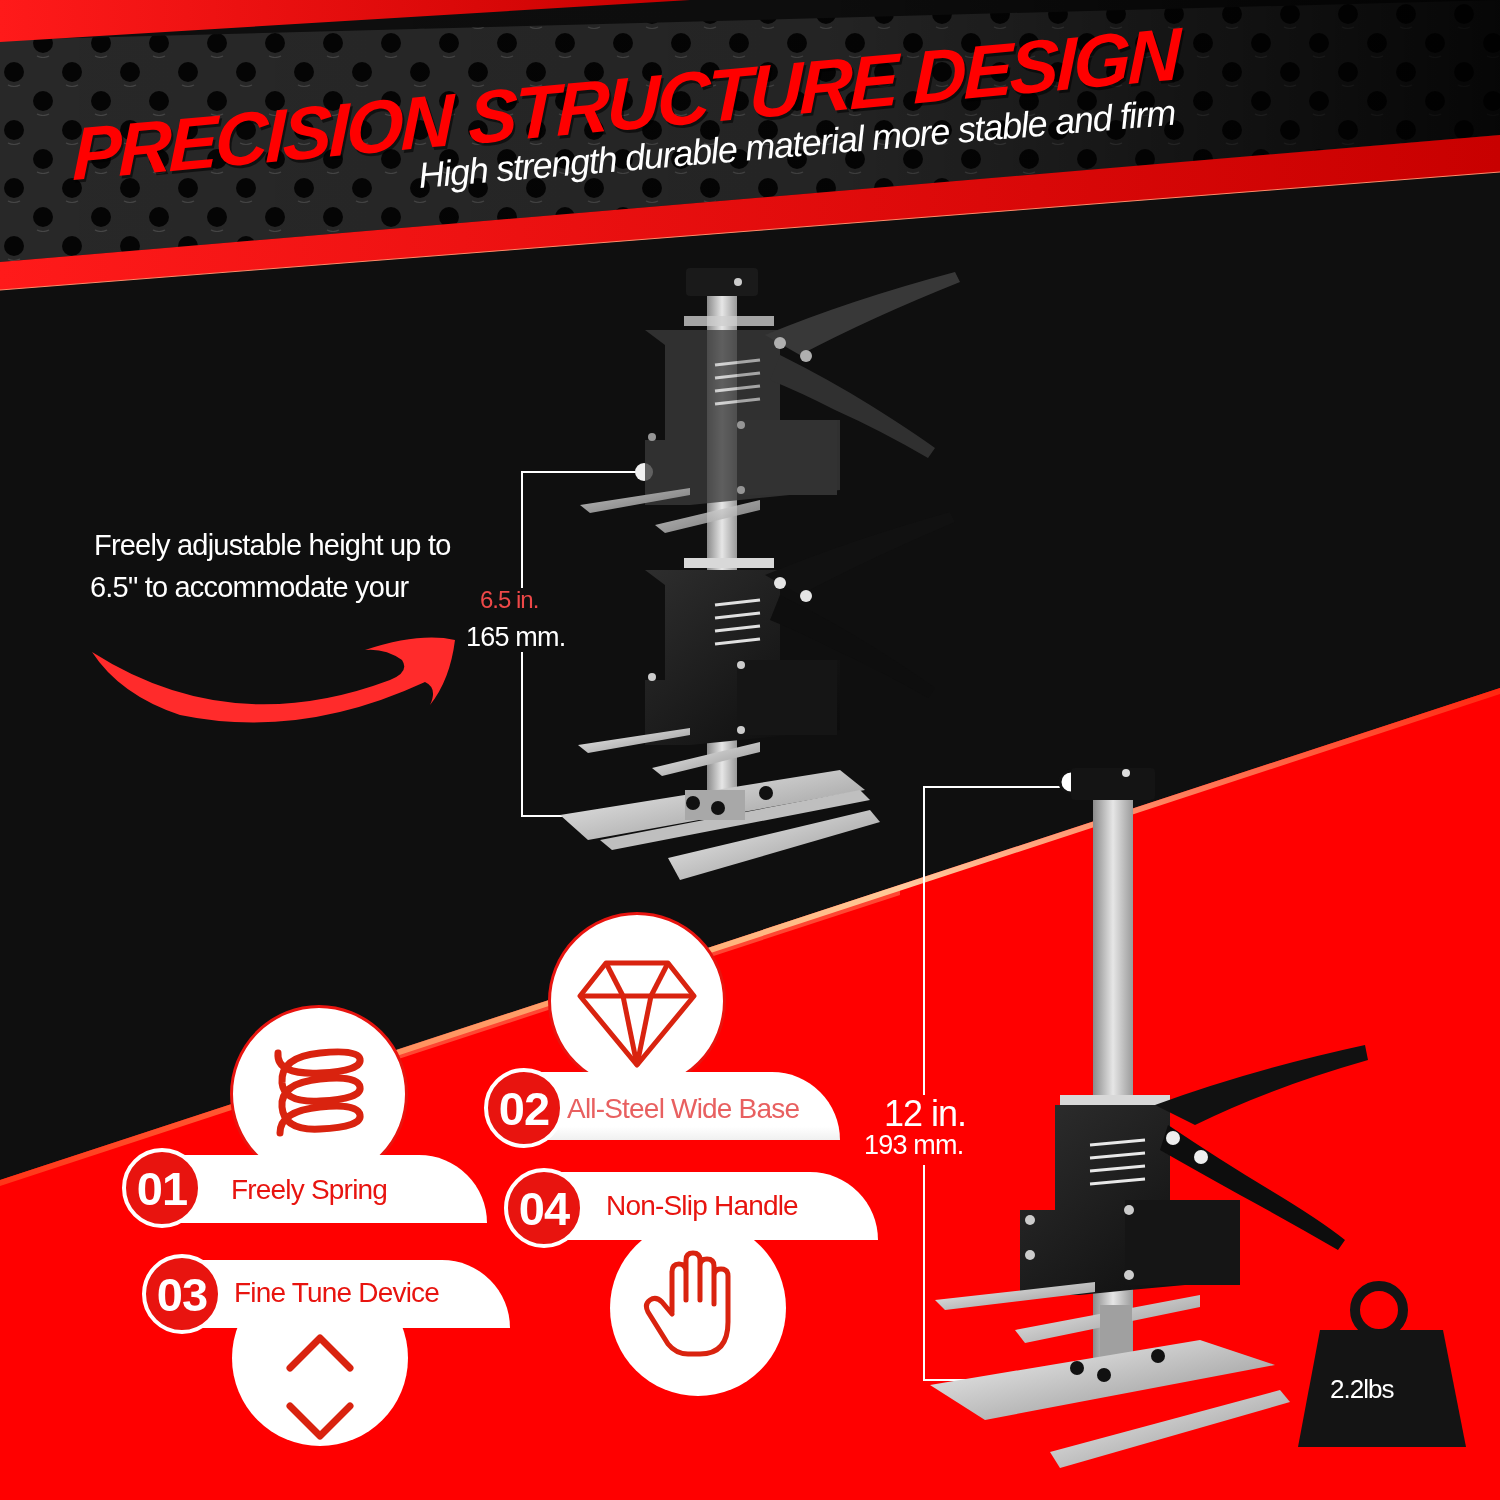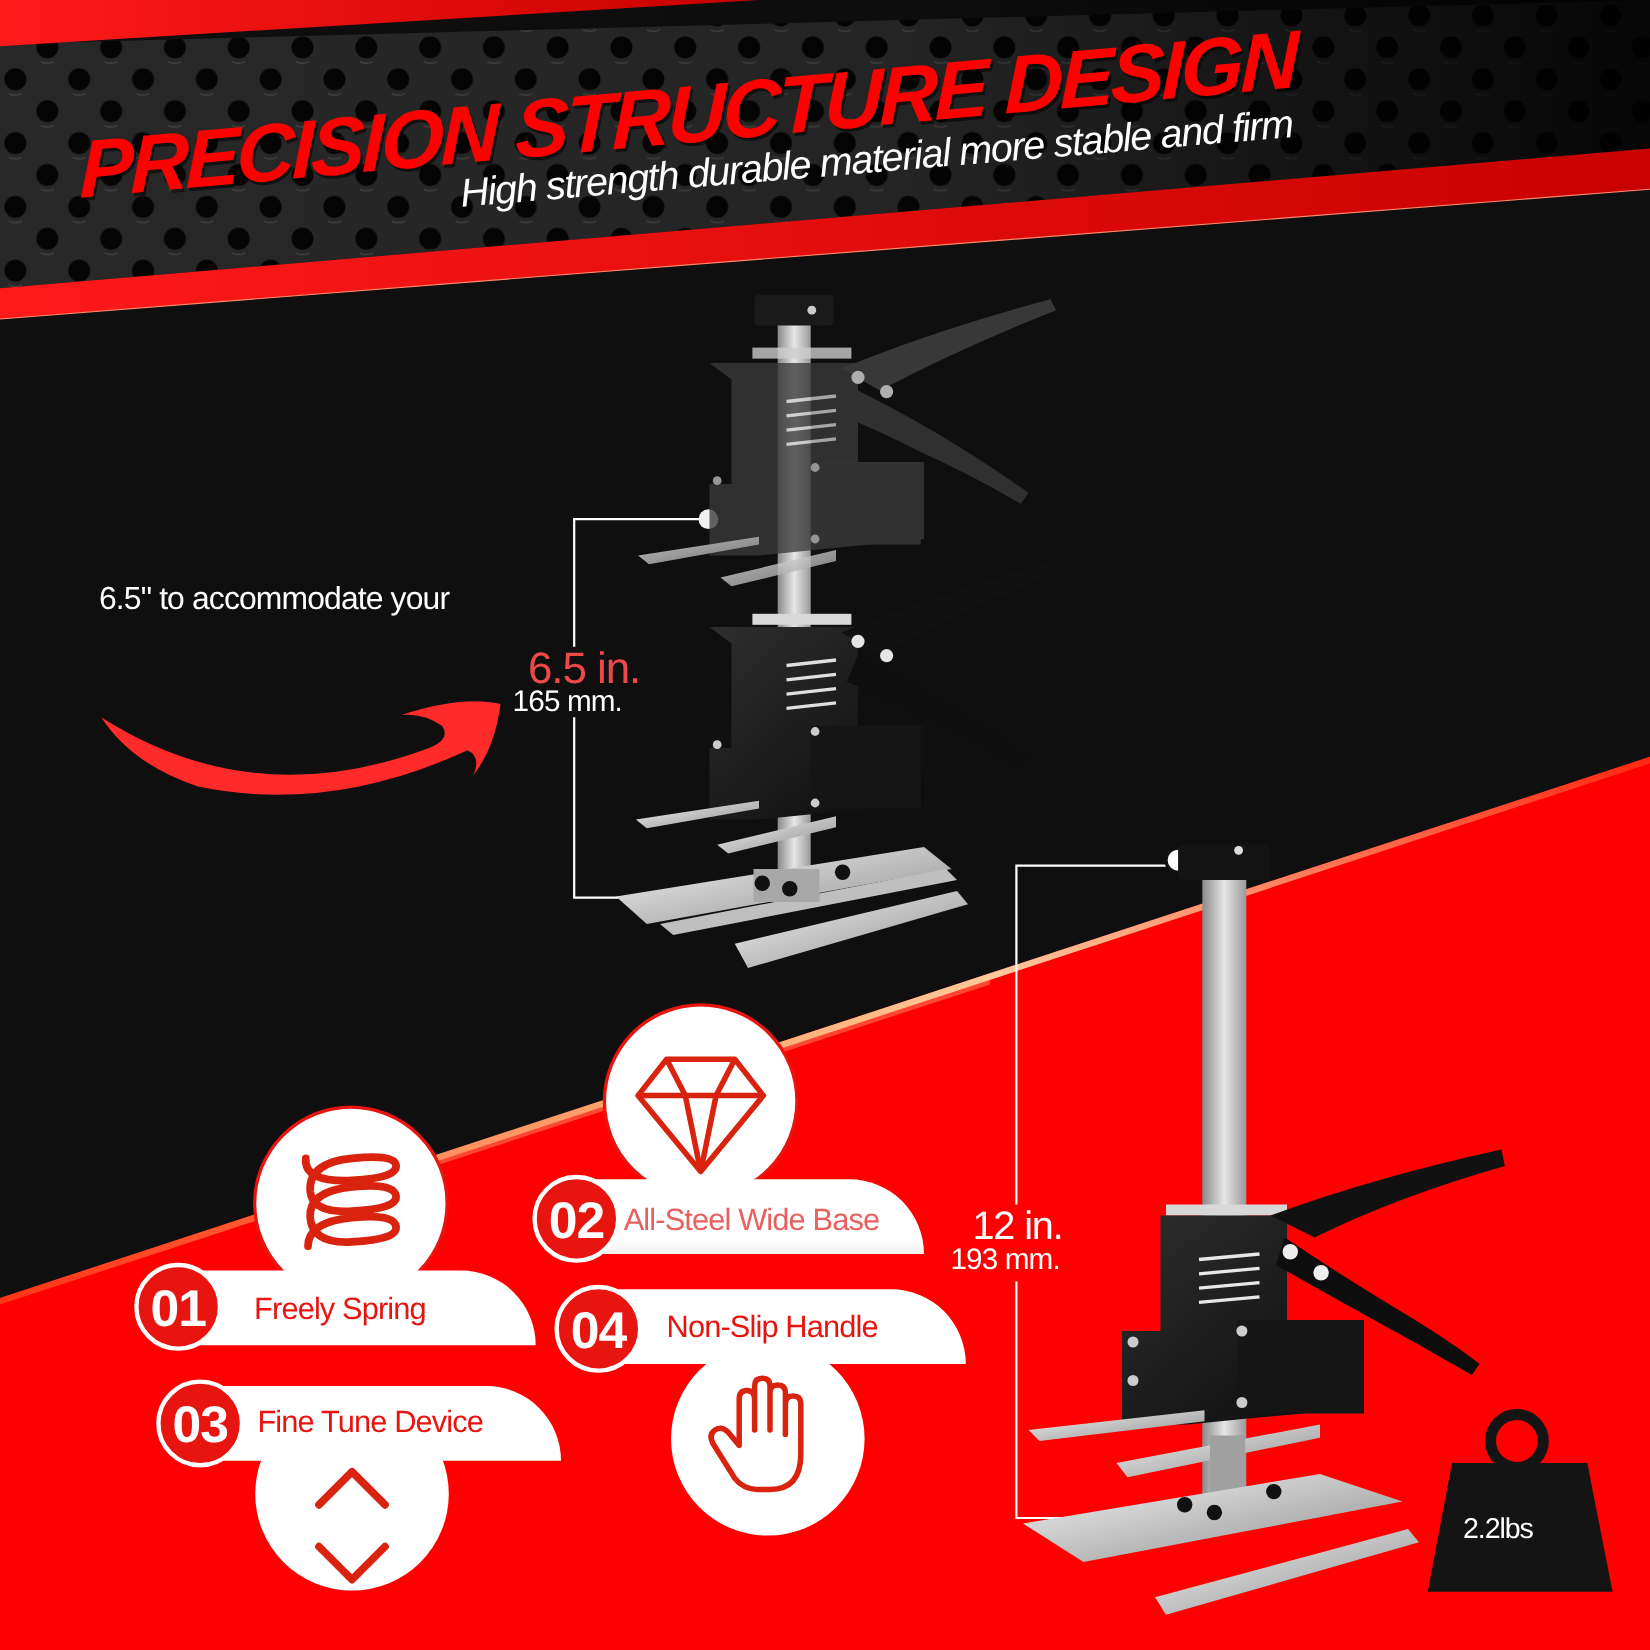--- a/index.html
+++ b/index.html
@@ -24,21 +24,21 @@
     font-size: 36px; letter-spacing: -1.2px; color: #ffffff;
     transform: rotate(-4.8deg); transform-origin: left bottom; white-space: nowrap; line-height: 1;
   }
 
   
   .desc {
     position: absolute; left: 90px; top: 524px; width: 420px;
     color: #ffffff; font-size: 29px; line-height: 42px; letter-spacing: -0.8px;
   }
   .desc .line1 { padding-left: 4px; display: block; }
-  .dim-small-in { position: absolute; left: 480px; top: 588px; color: #ee4848; font-size: 40px; letter-spacing: -1px; line-height: 1; }
+  .dim-small-in { position: absolute; left: 480px; top: 588px; color: #ee4848; font-size: 24px; letter-spacing: -1px; line-height: 1; }
   .dim-small-mm { position: absolute; left: 466px; top: 624px; color: #ffffff; font-size: 27px; letter-spacing: -0.8px; line-height: 1; }
   .dim-big-in { position: absolute; left: 884px; top: 1096px; color: #ffffff; font-size: 36px; letter-spacing: -1px; line-height: 1; }
   .dim-big-mm { position: absolute; left: 864px; top: 1132px; color: #ffffff; font-size: 27px; letter-spacing: -0.8px; line-height: 1; }
 
   
   .feature-pill {
     position: absolute; background: #ffffff; height: 68px;
     border-radius: 0 70px 0 0;
   }
   .feature-circle {
@@ -231,20 +231,21 @@
 
   <rect x="1100" y="1305" width="32" height="60" fill="#a0a0a0"></rect>
   <polygon points="930,1385 1200,1340 1275,1365 985,1420" fill="url(#blade)"></polygon>
   <polygon points="1050,1452 1280,1390 1290,1402 1060,1468" fill="url(#blade)"></polygon>
   <circle cx="1077" cy="1368" r="7" fill="#111"></circle>
   <circle cx="1104" cy="1375" r="7" fill="#111"></circle>
   <circle cx="1158" cy="1356" r="7" fill="#111"></circle>
 </svg>
 
 <div class="desc">
+  <span class="line1">Freely adjustable height up to</span>
   <span style="display:block">6.5" to accommodate your</span>
 </div>
 
 <svg class="layer" style="pointer-events:none" viewBox="0 0 1500 1500" xmlns="http://www.w3.org/2000/svg">
   <path d="M92 652 Q230 740 390 680 Q410 672 402 660 Q385 648 365 650 Q420 632 455 640 Q450 680 430 705 Q438 688 425 682 Q300 740 180 715 Q120 695 92 652 Z" fill="#ff2b2b"></path>
 </svg>
 
 <div class="dim-small-in">6.5 in.</div>
 <div class="dim-small-mm">165 mm.</div>
 <div class="dim-big-in">12 in.</div>

